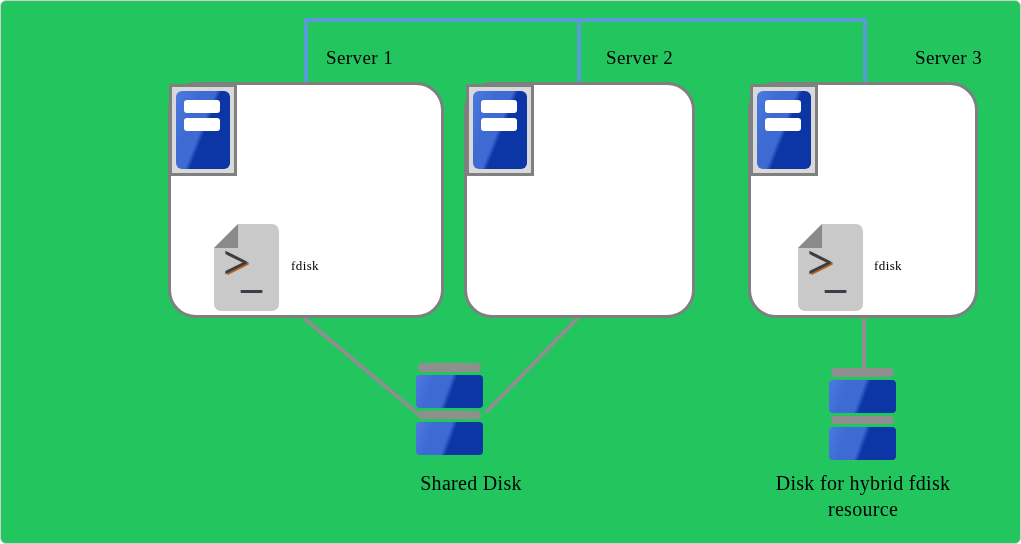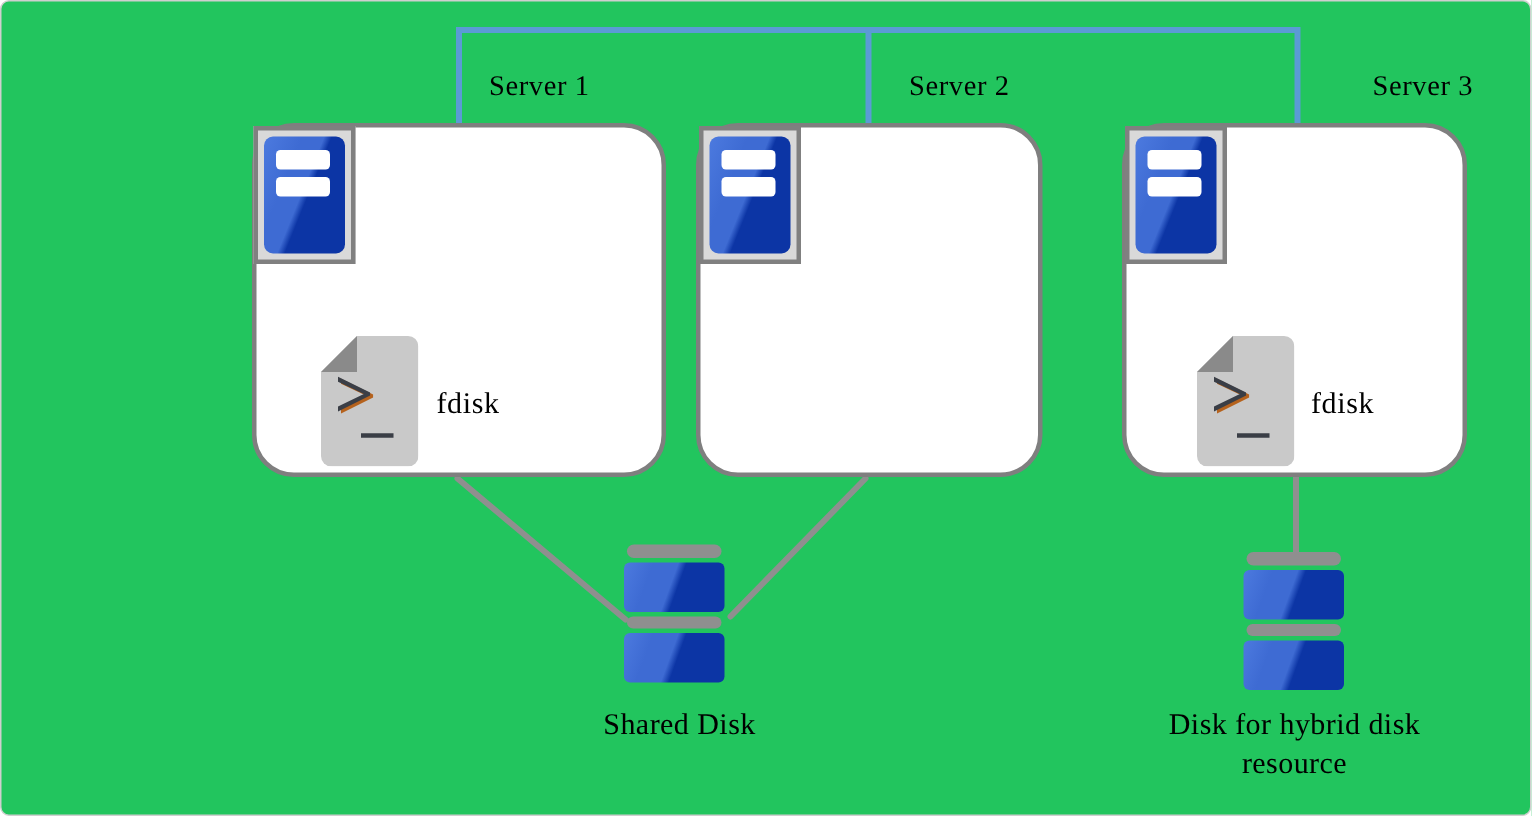--- a/index.html
+++ b/index.html
@@ -73,39 +73,39 @@
     clip-path:polygon(0 100%,100% 0,100% 100%);
   }
   .doc-prompt{
     position:absolute;left:9px;top:16px;font-size:46px;font-weight:bold;line-height:1;
     color:var(--glyph_dark);text-shadow:2px 1px 0 var(--glyph_orange);
   }
   .doc-cursor{
     position:absolute;left:27px;top:28px;font-size:42px;font-weight:bold;line-height:1;
     color:var(--glyph_dark);
   }
-  .fdisk-label{position:absolute;font-size:20px;letter-spacing:.4px;z-index:2;white-space:nowrap;}
+  .fdisk-label{position:absolute;font-size:13px;letter-spacing:.4px;z-index:2;white-space:nowrap;}
   #fdisk-label-1{left:290px;top:257px;}
   #fdisk-label-3{left:873px;top:257px;}
 
   .disk-stack{position:absolute;width:67px;z-index:1;display:flex;flex-direction:column;gap:3px;align-items:center;}
   #disk-shared{left:415px;top:362px;}
   #disk-single{left:828px;top:367px;}
   .disk-cap{width:63px;height:9px;border-radius:5px;background:var(--link_gray);}
   .disk-cap.mid{height:8px;}
   .disk-platter{
     width:67px;height:33px;border-radius:4px;
     background:linear-gradient(110deg,var(--blue_sheen) 0%,var(--blue_light) 25%,var(--blue_light) 46%,var(--blue_dark) 53%);
   }
 
   .disk-caption{
     position:absolute;top:469px;width:250px;text-align:center;
     font-size:20px;line-height:26px;letter-spacing:.3px;z-index:2;
   }
-  #caption-shared{left:327px;}
+  #caption-shared{left:345px;}
   #caption-single{left:737px;}
 </style>
 </head>
 <body>
 
 <div id="canvas">
 
   <svg id="wires" viewBox="0 0 1021 544">
     <path class="wire-blue" d="M 305 81 L 305 19 L 864 19 L 864 81"></path>
     <path class="wire-blue" d="M 578 19 L 578 81"></path>
@@ -168,17 +168,17 @@
     <div class="disk-cap"></div>
     <div class="disk-platter"></div>
     <div class="disk-cap mid"></div>
     <div class="disk-platter"></div>
   </div>
 
   <div class="disk-caption" id="caption-shared">
     <div>Shared Disk</div>
   </div>
   <div class="disk-caption" id="caption-single">
-    <div>Disk for hybrid disk</div>
+    <div>Disk for hybrid fdisk</div>
     <div>resource</div>
   </div>
 
 </div>
 
 </body></html>

